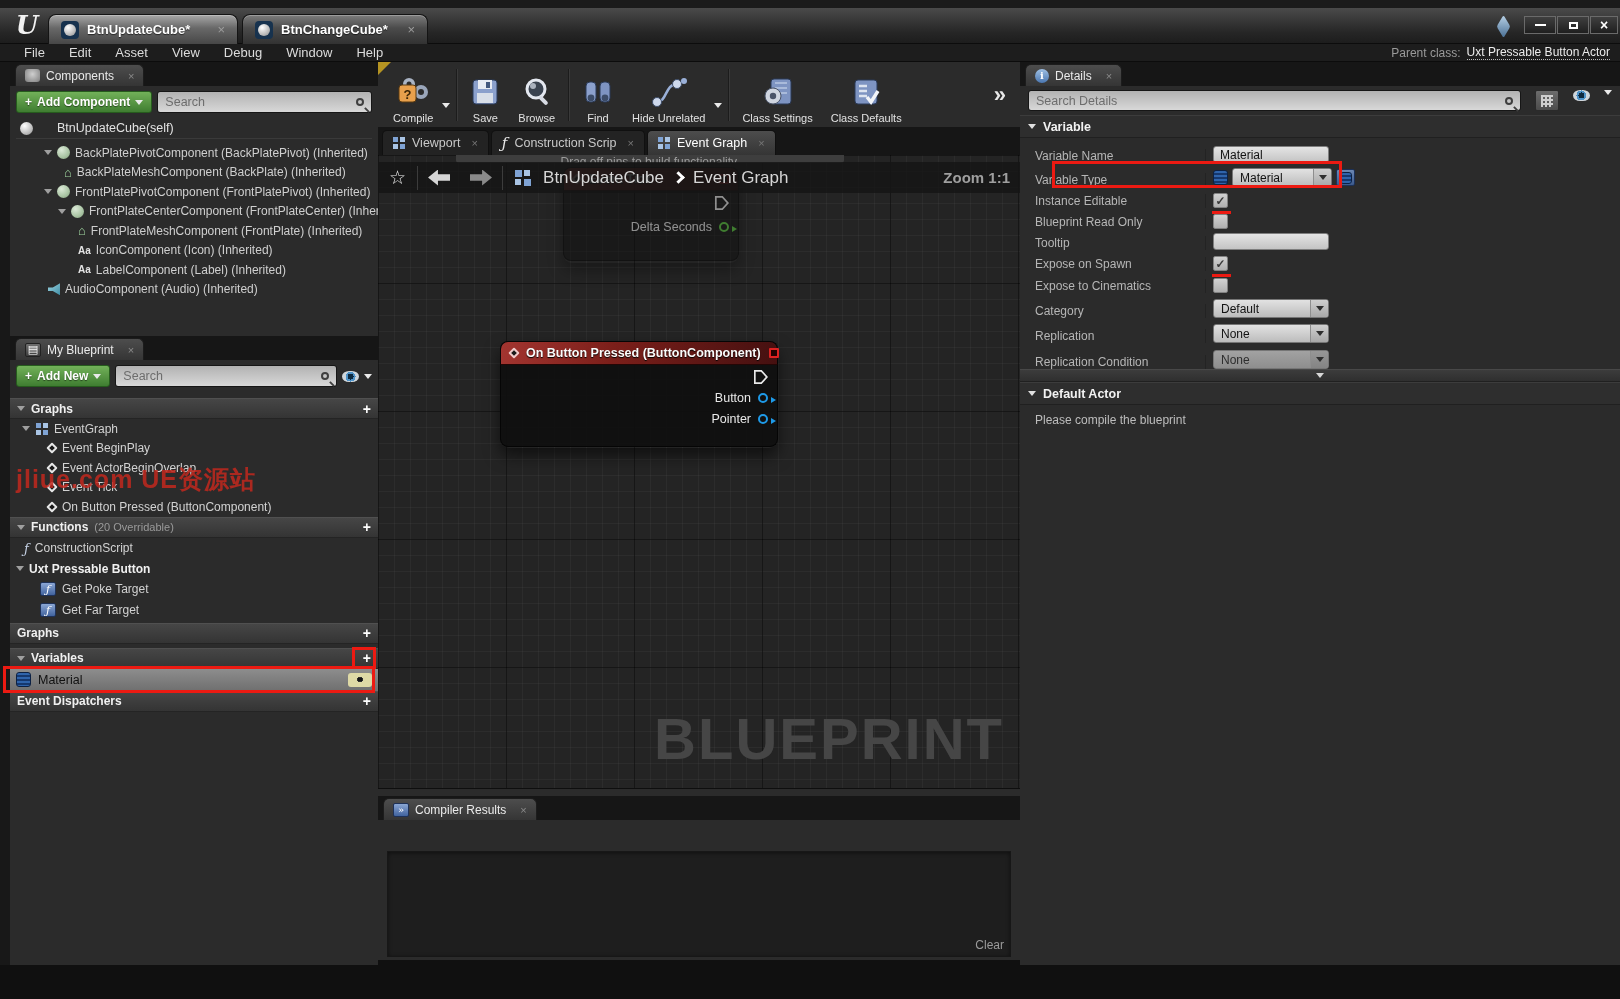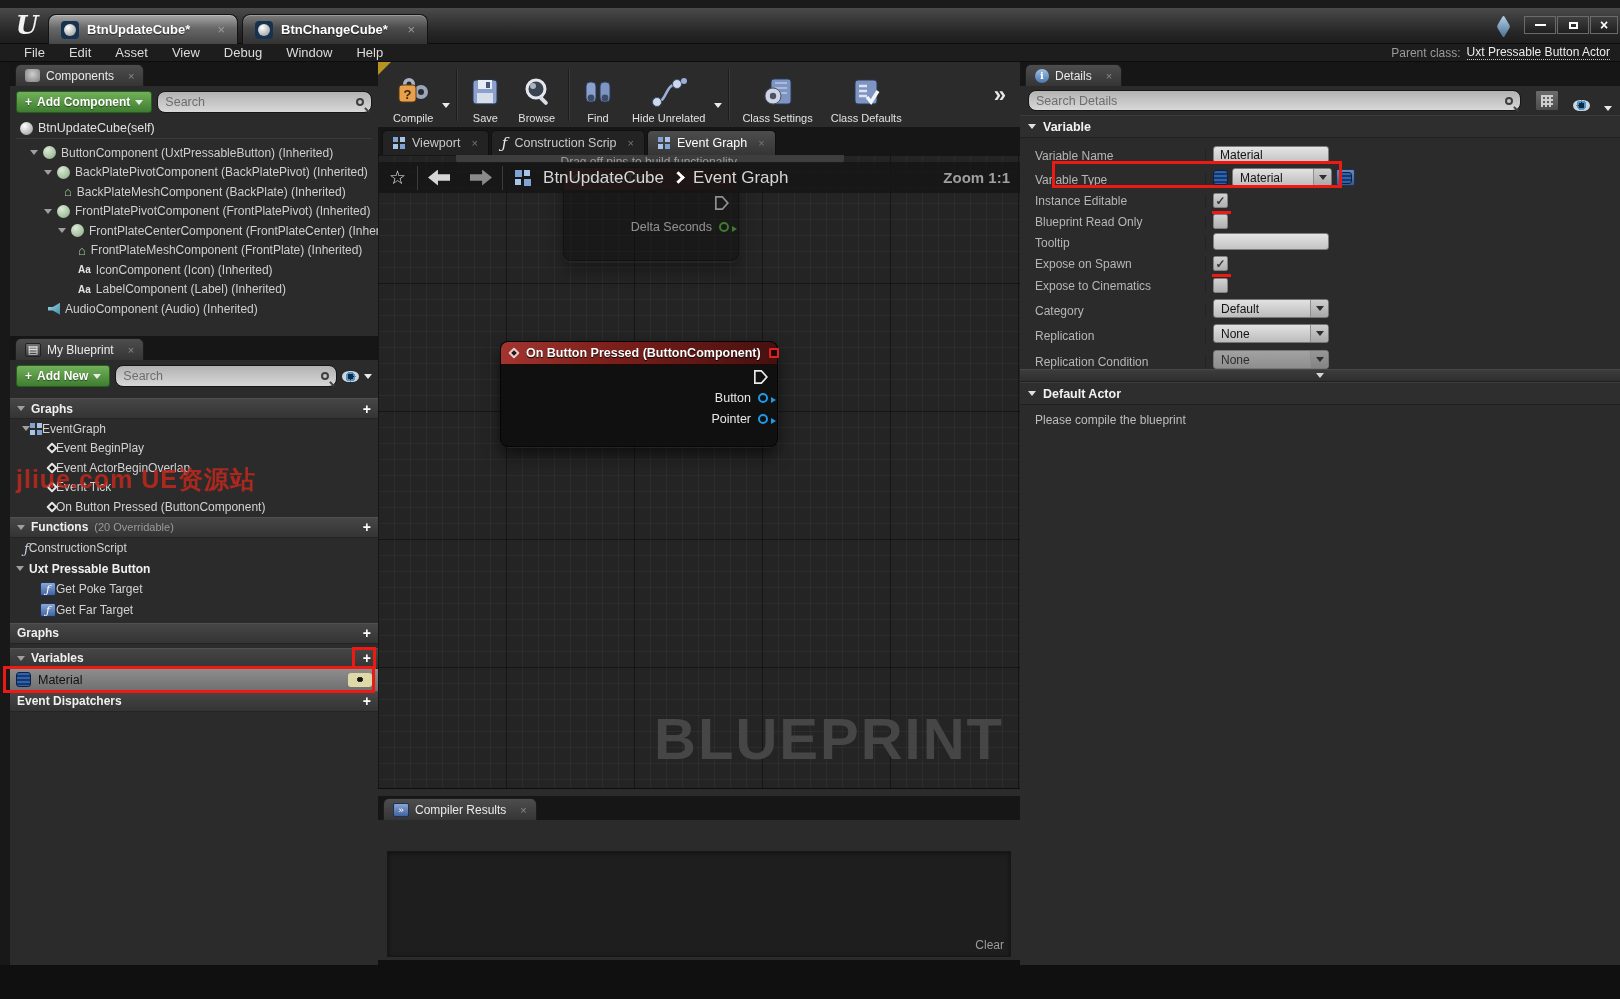--- a/index.html
+++ b/index.html
@@ -30,21 +30,21 @@
   .parentclass .pl{color:#9a9a9a}
   .parentclass .pv{color:#ececec;border-bottom:1px dotted #bbb}
   
   .panel{background:#2b2b2b}
   .ptabbar{height:24px;background:#161616;display:flex;align-items:flex-end;padding-left:5px}
   .ptab{height:22px;background:linear-gradient(#4d4d4d,#353535);border:1px solid #1c1c1c;border-bottom:none;border-radius:6px 6px 0 0;display:flex;align-items:center;gap:6px;padding:0 9px;color:#eaeaea;font-size:12px}
   .ptab .x{color:#8a8a8a;font-size:11px;margin-left:8px}
   .green-btn{background:linear-gradient(#72b159,#3f7d31);border:1px solid #265c1d;border-radius:3px;color:#fff;font-weight:bold;font-size:12px;display:inline-flex;align-items:center;gap:5px;height:22px;padding:0 8px;text-shadow:0 1px 1px rgba(0,0,0,.5);white-space:nowrap}
   .caret{width:0;height:0;border-left:4px solid transparent;border-right:4px solid transparent;border-top:5px solid #eaeaea}
   .caret.dark{border-top-color:#2e2e2e}
-  .search-box{background:linear-gradient(#b2b2b2,#d8d8d8);border:1px solid #161616;border-radius:8px;height:22px;display:flex;align-items:center;padding:0 7px;gap:6px}
+  .search-box{background:linear-gradient(#b2b2b2,#d8d8d8);border:1px solid #161616;border-radius:3px;height:22px;display:flex;align-items:center;padding:0 7px;gap:6px}
   .search-box input{flex:1;background:transparent;border:none;outline:none;font-size:12.5px;color:#3f3f3f;font-family:inherit;min-width:0}
   .search-box input::placeholder{color:#6d6d6d}
   .lens{width:8px;height:8px;border:2px solid #3f3f3f;border-radius:50%;position:relative;flex:none}
   .lens::after{content:"";position:absolute;width:2px;height:6px;background:#3f3f3f;left:8px;top:7px;transform:rotate(-45deg)}
   .eye-ic{width:17px;height:11px;background:radial-gradient(circle at 50% 50%,#0e2a40 0 3px,#4f93c8 3px 5px,#cfd6dc 5px);border-radius:50%/60%;flex:none}
   .tri-down{width:0;height:0;border-left:4px solid transparent;border-right:4px solid transparent;border-top:5px solid #9f9f9f}
   .sec-head{height:21px;background:linear-gradient(#464646,#343434);border-top:1px solid #505050;border-bottom:1px solid #242424;display:flex;align-items:center;gap:6px;padding:0 7px;color:#f0f0f0;font-weight:bold;font-size:12px}
   .sec-head .plus{margin-left:auto;color:#fff;font-weight:bold;font-size:14px;line-height:14px}
   .trow{height:19.5px;display:flex;align-items:center;gap:5px;font-size:12px;color:#cfcfcf;white-space:nowrap}
   .sc-ic{width:13px;height:13px;border-radius:50%;background:radial-gradient(circle at 35% 30%,#dcead8,#a9c4a3 60%,#7e9a78);flex:none}
@@ -103,33 +103,33 @@
   #compiler{left:378px;top:789px;width:642px;height:171px;background:#2b2b2b}
   #compiler .ptabbar{margin-top:7px}
   #comp-box{left:9px;top:62px;width:624px;height:106px;background:#1e1e1e;border:1px solid #171717;box-shadow:inset 0 1px 4px rgba(0,0,0,.5)}
   #comp-clear{right:16px;bottom:8px;font-size:12px;color:#9b9b9b}
   
   #leftcol-bg{left:0;top:62px;width:10px;height:903px;background:#181818}
   #components{left:10px;top:62px;width:368px;height:274px}
   #components .body{padding:5px 6px 0 6px}
   .comp-ctl-row{display:flex;gap:5px;margin-bottom:5px}
   .comp-ic{width:15px;height:13px;background:radial-gradient(circle at 50% 40%,#cfcfcf,#7d7d7d);border-radius:3px;flex:none}
-  .selfrow{display:flex;align-items:center;gap:5px;height:21px;font-size:12.5px;color:#e2e2e2;padding-left:4px;border-bottom:1px solid #3a3a3a}
+  .selfrow{display:flex;align-items:center;gap:24px;height:21px;font-size:12.5px;color:#e2e2e2;padding-left:4px;border-bottom:1px solid #3a3a3a}
   .selfrow i{width:13px;height:13px;border-radius:50%;background:radial-gradient(circle at 35% 30%,#fff,#b9b9b9 65%,#8a8a8a)}
   #myblueprint{left:10px;top:336px;width:368px;height:629px}
   #myblueprint .ctl-row{display:flex;gap:5px;padding:5px 6px;align-items:center}
-  .bp-item{display:flex;align-items:center;font-size:12px;color:#d2d2d2;height:19.5px;white-space:nowrap}
+  .bp-item{display:flex;align-items:center;gap:6px;font-size:12px;color:#d2d2d2;height:19.5px;white-space:nowrap}
   .subhead{font-weight:bold;color:#f0f0f0;font-size:12px;display:flex;align-items:center;gap:5px;height:20px;padding-left:6px}
   .varrow{height:22px;background:linear-gradient(#8d8d8d,#6f6f6f);display:flex;align-items:center;gap:7px;padding:0 6px;font-size:12.5px;color:#111;position:relative}
   .eye-pill{margin-left:auto;width:24px;height:14px;background:#ded9a6;border-radius:3px;display:flex;align-items:center;justify-content:center}
   .eye-pill i{width:12px;height:7px;background:radial-gradient(circle at 50% 50%,#141414 0 2px,#2e2e2e 2px 3px,#ded9a6 3px);border-radius:50%/60%}
   
   #details{left:1020px;top:62px;width:600px;height:903px}
   .info-ic{width:14px;height:14px;border-radius:50%;background:linear-gradient(#9fc0e4,#4a76b0);color:#fff;font-size:10px;font-weight:bold;font-family:"DejaVu Serif",serif;display:flex;align-items:center;justify-content:center}
-  #details .searchrow{display:flex;align-items:flex-end;gap:14px;padding:4px 8px 4px 8px}
+  #details .searchrow{display:flex;align-items:flex-start;gap:14px;padding:4px 8px 4px 8px}
   .gridbtn{width:24px;height:21px;background:linear-gradient(#6c6c6c,#4c4c4c);border:1px solid #2a2a2a;border-radius:2px;display:flex;align-items:center;justify-content:center}
   .gridbtn i{width:12px;height:12px;background-image:repeating-linear-gradient(#cdcdcd 0 2px,transparent 2px 4px),repeating-linear-gradient(90deg,#cdcdcd 0 2px,transparent 2px 4px)}
   .dsec{height:23px;background:#2e2e2e;border-top:1px solid #3c3c3c;border-bottom:1px solid #202020;display:flex;align-items:center;gap:7px;padding:0 8px;font-weight:bold;font-size:12.5px;color:#f2f2f2}
   .d-row{display:flex;align-items:flex-end}
   .d-label{width:186px;flex:none;border-right:1px solid #232323;display:flex;align-items:center;padding-left:15px;font-size:12px;color:#b6b6b6}
   .d-ctrl{display:flex;align-items:center;gap:4px;padding-left:7px;position:relative}
   .tinput{width:116px;height:17px;background:linear-gradient(#e4e4e4,#c4c4c4);border:1px solid #7e7e7e;border-radius:3px;font-size:12px;color:#131313;padding:0 6px;font-family:inherit;outline:none}
   .cbox{width:15px;height:15px;background:linear-gradient(#d2d2d2,#b0b0b0);border:1px solid #828282;border-radius:2px;display:flex;align-items:center;justify-content:center;font-size:12px;font-weight:bold;color:#3a3a3a}
   .ddown{width:116px;height:19px;background:linear-gradient(#e2e2e2,#bcbcbc);border:1px solid #767676;border-radius:3px;display:flex;align-items:center;font-size:12px;color:#131313;padding-left:7px}
   .ddown .dcaret{margin-left:auto;align-self:stretch;width:18px;display:flex;align-items:center;justify-content:center;border-left:1px solid #8e8e8e;background:linear-gradient(#cfcfcf,#a8a8a8);border-radius:0 2px 2px 0}
@@ -207,25 +207,20 @@
       <div class="search-box" style="flex:1">
         <input placeholder="Search" style="">
         <span class="lens"></span>
       </div>
     </div>
     <div class="selfrow">
       <i></i>
       <span>BtnUpdateCube(self)</span>
     </div>
     <div style="padding-top:4px">
-      <div class="trow" style="padding-left:14px">
-          <span class="tri-down"></span>
-          <span class="sc-ic"></span>
-          <span>ButtonComponent (UxtPressableButton) (Inherited)</span>
-        </div>
       <div class="trow" style="padding-left:28px">
           <span class="tri-down"></span>
           <span class="sc-ic"></span>
           <span>BackPlatePivotComponent (BackPlatePivot) (Inherited)</span>
         </div>
       <div class="trow" style="padding-left:48px">
           <span class="mesh-ic">⌂</span>
           <span>BackPlateMeshComponent (BackPlate) (Inherited)</span>
         </div>
       <div class="trow" style="padding-left:28px">

